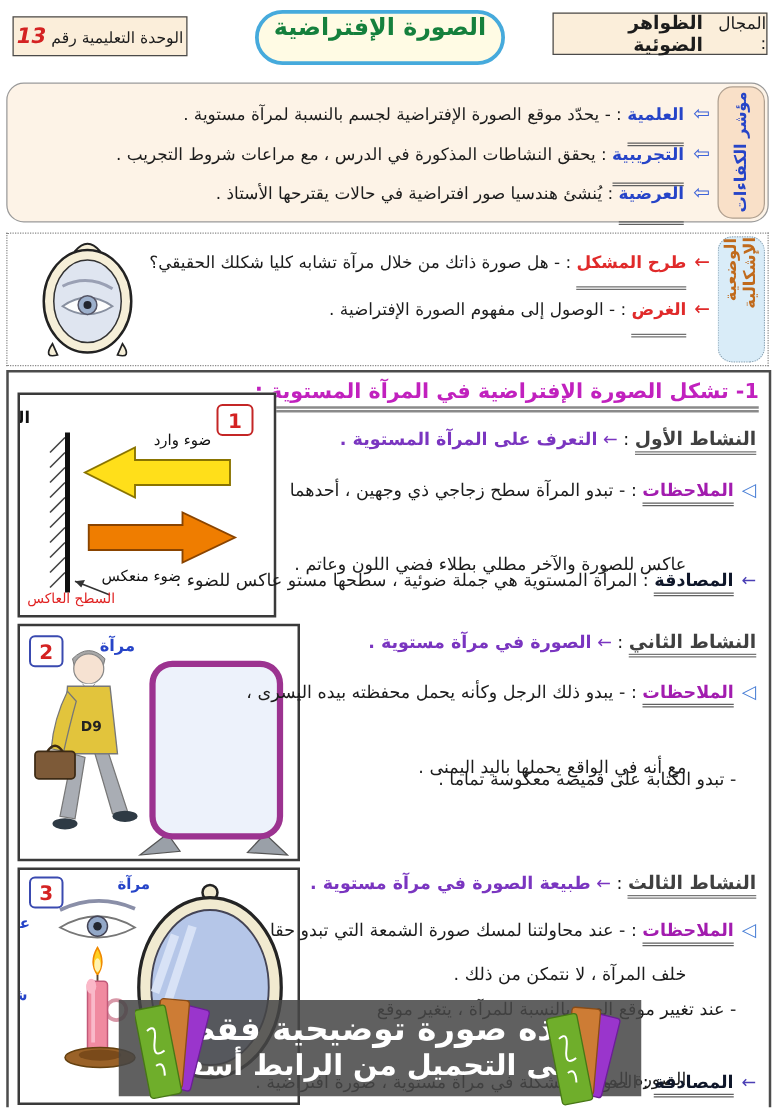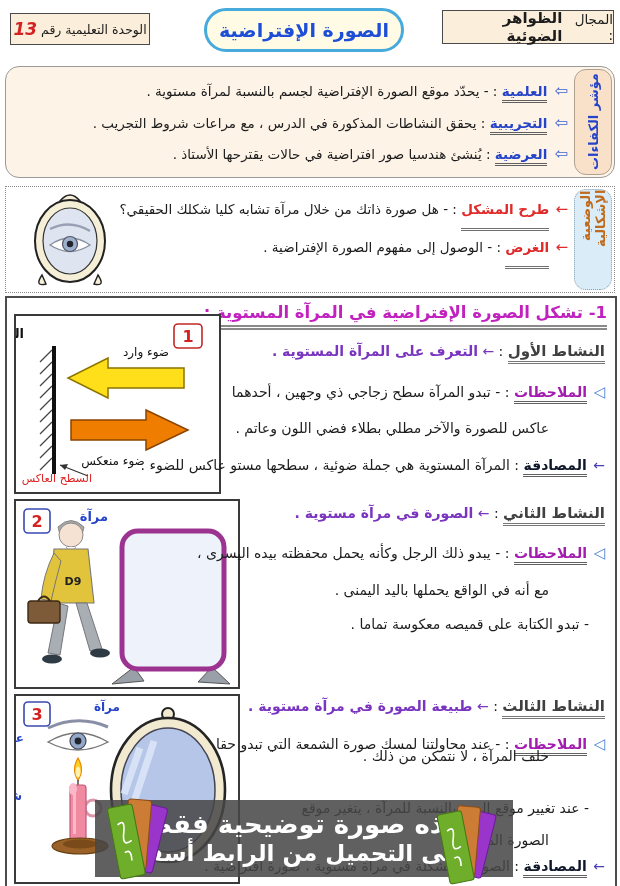--- a/index.html
+++ b/index.html
@@ -9,36 +9,36 @@
 
   
   .hdr-box{position:absolute;background:#fbeeda;border:1px solid #4a4a4a;
            display:flex;align-items:center;justify-content:center;gap:4px;}
   .hdr-domain{top:10px;right:6px;width:170px;height:32px;font-size:13.5px;}
   .hdr-domain b{font-size:15px;font-weight:bold;}
   .hdr-unit{top:13px;left:10px;width:138px;height:30px;font-size:12.5px;}
   .unit-num{color:#d42222;font-style:italic;font-weight:bold;font-size:17px;}
   .hdr-pill{position:absolute;top:8px;left:204px;width:194px;height:38px;
             border:3px solid #46aadc;border-radius:22px;background:#fffbe4;
-            display:flex;align-items:center;justify-content:center;
-            color:#1d4ed8;font-weight:bold;font-size:19px;}
+            display:flex;justify-content:center;
+            color:#15803d;font-weight:bold;font-size:19px;}
 
   
   .comp{position:absolute;top:66px;left:5px;width:608px;height:110px;
         background:#fdf3e7;border:1.2px solid #9a9a9a;border-radius:14px;}
   .vtab{position:absolute;top:2px;bottom:2px;right:2px;width:36px;border-radius:12px;
         display:flex;align-items:center;justify-content:center;
         writing-mode:vertical-rl;transform:rotate(180deg);text-orientation:mixed;
         font-weight:bold;font-size:13px;}
   .comp-tab{background:#f9e0c8;border:1px solid #b0a090;color:#2644c8;}
   .comp-rows{position:absolute;top:2px;bottom:2px;right:46px;left:10px;
              display:flex;flex-direction:column;justify-content:space-evenly;}
   .crow{font-size:13.5px;white-space:nowrap;}
   .carr{color:#3e63d8;font-size:16px;margin-left:3px;}
-  .clbl{color:#2644c8;font-weight:bold;border-bottom:3px double #606060;padding-bottom:1px;}
+  .clbl{color:#2644c8;font-weight:bold;border-bottom:3px double #606060;padding-bottom:14px;}
 
   
   .prob{position:absolute;top:186px;left:5px;width:608px;height:105px;
         background:#ffffff;border:1.6px dotted #8a8a8a;}
   .prob-tab{background:#d9ecf8;border:1px dotted #8aa0b0;color:#c06a1c;}
   .prob-rows{position:absolute;top:13px;right:46px;left:122px;
              display:flex;flex-direction:column;gap:20px;}
   .prow{font-size:13.5px;white-space:nowrap;}
   .parr{color:#e02a2a;font-size:15px;margin-left:2px;}
   .plbl{color:#e02a2a;font-weight:bold;border-bottom:3px double #707070;padding-bottom:11px;}
@@ -47,21 +47,21 @@
   
   .main{position:absolute;top:296px;left:5px;width:608px;height:590px;
         background:#fff;border:2px solid #4c4c4c;}
   .sec-title{position:absolute;top:5px;right:8px;font-size:16.5px;font-weight:bold;
              color:#c121be;border-bottom:5px double #8a8a8a;padding-bottom:3px;white-space:nowrap;}
   .figbox{position:absolute;left:7px;background:#fff;border:2px solid #3a3a3a;}
   .fig1{top:16px;width:203px;height:176px;}
   .fig2{top:201px;width:222px;height:186px;}
   .fig3{top:396px;width:222px;height:186px;}
   .line{position:absolute;right:10px;font-size:14px;white-space:nowrap;color:#1c1c1c;}
-  .indent{right:66px;}
+  .indent{right:66px;margin-top:24px;}
   .act-name{color:#404040;font-weight:bold;font-size:15px;
             border-bottom:3px double #777;padding-bottom:1px;}
   .goal{color:#7a35c0;font-weight:bold;}
   .garr{color:#7a35c0;}
   .tri{color:#4a7fd6;font-size:15px;margin-left:2px;}
   .lbl-blue{color:#a21caf;font-weight:bold;border-bottom:3px double #606060;padding-bottom:1px;}
   .varr{color:#4b3fb5;margin-left:2px;}
   .lbl-val{color:#0f172a;font-weight:bold;border-bottom:3px double #606060;padding-bottom:1px;}
 
   

